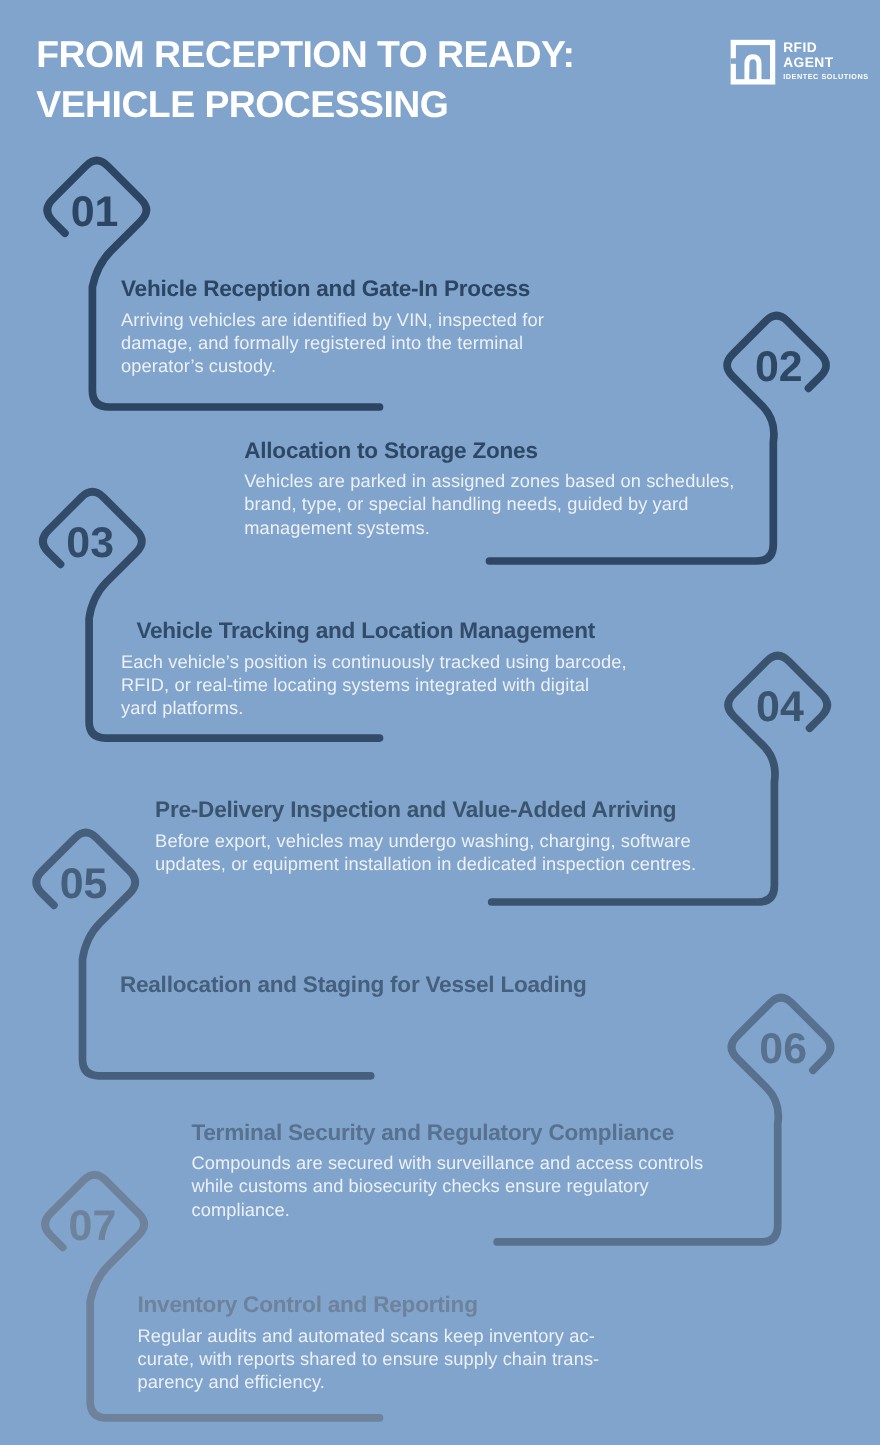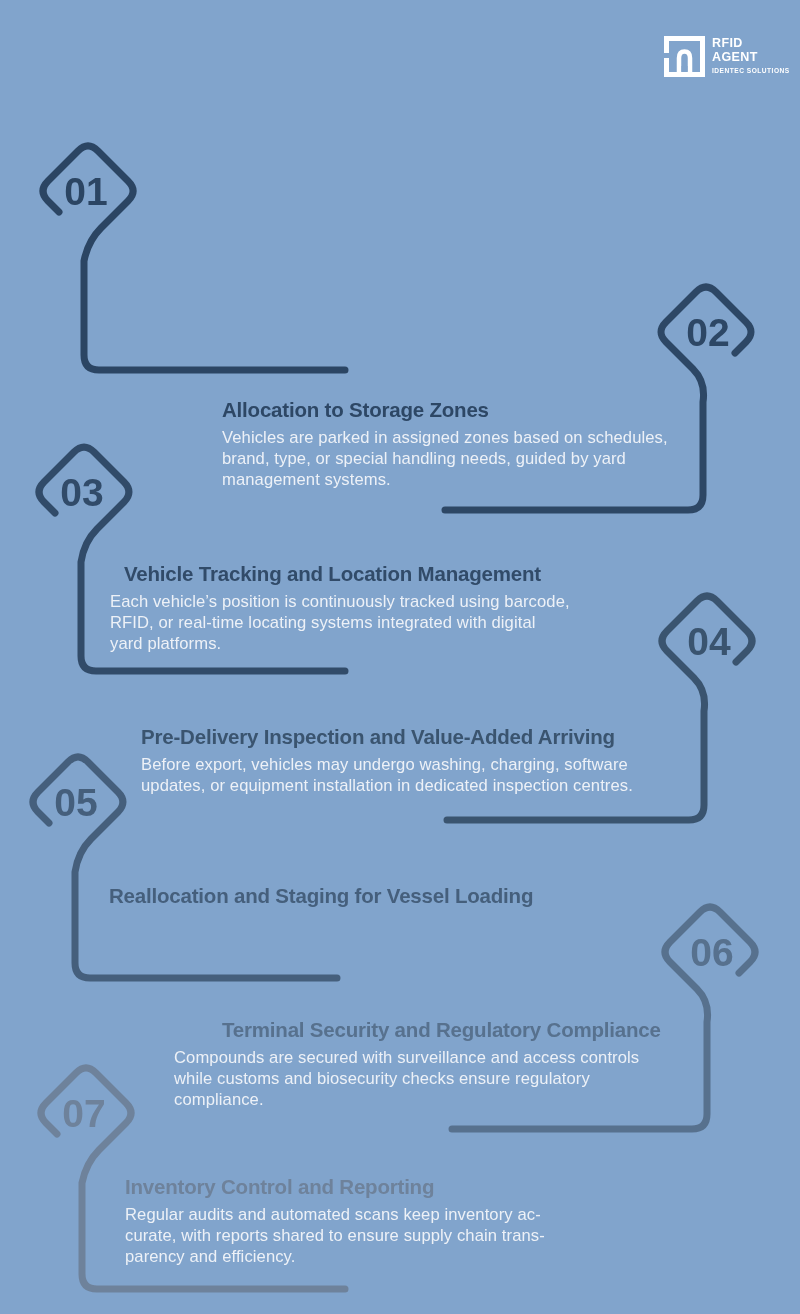--- a/index.html
+++ b/index.html
@@ -23,20 +23,24 @@
   
   .step-title{font-weight:bold;font-size:20.5px;line-height:25px;letter-spacing:-0.2px;}
   .step-body{font-size:16.6px;line-height:20.8px;white-space:pre-line;color:#edf1f7;letter-spacing:0.1px;}
   svg text{font-family:"Liberation Sans",sans-serif;font-weight:bold;font-size:39px;}
 </style>
 </head>
 <body>
 
 <div id="canvas" style="background: rgb(129, 164, 204);">
 
+  <div class="abs title">
+    <div>FROM RECEPTION TO READY:</div>
+    <div>VEHICLE PROCESSING</div>
+  </div>
 
   <div class="abs logo">
     <svg width="41" height="41" viewBox="0 0 41 41">
       <rect x="2.5" y="2.5" width="36" height="36" fill="none" stroke="#ffffff" stroke-width="5"></rect>
       <path d="M 15 38 L 15 22 Q 15 15.5 20.5 15.5 Q 26 15.5 26 22 L 26 38" fill="none" stroke="#ffffff" stroke-width="4.5"></path>
       <rect x="0" y="17" width="7" height="5" fill="#81a4cc"></rect>
       <rect x="17.5" y="30" width="6" height="5.5" fill="#81a4cc"></rect>
     </svg>
     <div class="logo-text">
       <div class="logo-brand">RFID</div>
@@ -62,20 +66,26 @@
     <path stroke-width="7" d="M 49 823 L 38 812 Q 28 802 38 792 L 68 762 Q 78 752 88 762 L 118 792 Q 128 802 118 812 L 91 839 Q 78 852 75 872 L 75 963 Q 75 978 90 978 L 337 978" stroke="#455f7c"></path>
     <text x="76" y="816" text-anchor="middle" fill="#455f7c">05</text>
 
     <path stroke-width="7" d="M 739 973 L 750 962 Q 760 952 750 942 L 720 912 Q 710 902 700 912 L 670 942 Q 660 952 670 962 L 697 989 Q 710 1002 707 1022 L 707 1114 Q 707 1129 692 1129 L 452 1129" stroke="#57718e"></path>
     <text x="712" y="966" text-anchor="middle" fill="#57718e">06</text>
 
     <path stroke-width="7" d="M 57 1134 L 46 1123 Q 36 1113 46 1103 L 76 1073 Q 86 1063 96 1073 L 126 1103 Q 136 1113 126 1123 L 99 1150 Q 86 1163 82 1183 L 82 1274 Q 82 1289 97 1289 L 345 1289" stroke="#6e829b"></path>
     <text x="84" y="1127" text-anchor="middle" fill="#6e829b">07</text>
   </svg>
 
+  <div class="abs" style="left:110px;top:250px;">
+    <div class="step-title" style="color: rgb(43, 69, 99);">Vehicle Reception and Gate-In Process</div>
+    <div class="step-body" style="margin-top:6px;">Arriving vehicles are identified by VIN, inspected for
+damage, and formally registered into the terminal
+operator’s custody.</div>
+  </div>
 
   <div class="abs" style="left:222px;top:397px;">
     <div class="step-title" style="color: rgb(45, 71, 101);">Allocation to Storage Zones</div>
     <div class="step-body" style="margin-top:6px;">Vehicles are parked in assigned zones based on schedules,
 brand, type, or special handling needs, guided by yard
 management systems.</div>
   </div>
 
   <div class="abs" style="left:110px;top:561px;">
     <div class="step-title" style="color: rgb(49, 75, 105); margin-left: 14px;">Vehicle Tracking and Location Management</div>
@@ -88,21 +98,21 @@
     <div class="step-title" style="color: rgb(58, 84, 111);">Pre-Delivery Inspection and Value-Added Arriving</div>
     <div class="step-body" style="margin-top:6px;">Before export, vehicles may undergo washing, charging, software
 updates, or equipment installation in dedicated inspection centres.</div>
   </div>
 
   <div class="abs" style="left:109px;top:883px;">
     <div class="step-title" style="color: rgb(69, 95, 124);">Reallocation and Staging for Vessel Loading</div>
   </div>
 
   <div class="abs" style="left:174px;top:1017px;">
-    <div class="step-title" style="color: rgb(87, 113, 142); margin-left: 48px;">Terminal Security and Regulatory Compliance</div>
+    <div class="step-title" style="color: rgb(87, 113, 142);">Terminal Security and Regulatory Compliance</div>
     <div class="step-body" style="margin-top:6px;">Compounds are secured with surveillance and access controls
 while customs and biosecurity checks ensure regulatory
 compliance.</div>
   </div>
 
   <div class="abs" style="left:109px;top:1174px;margin-left:16px;">
     <div class="step-title" style="color: rgb(110, 130, 155);">Inventory Control and Reporting</div>
     <div class="step-body" style="margin-top:6px;">Regular audits and automated scans keep inventory ac-
 curate, with reports shared to ensure supply chain trans-
 parency and efficiency.</div>

